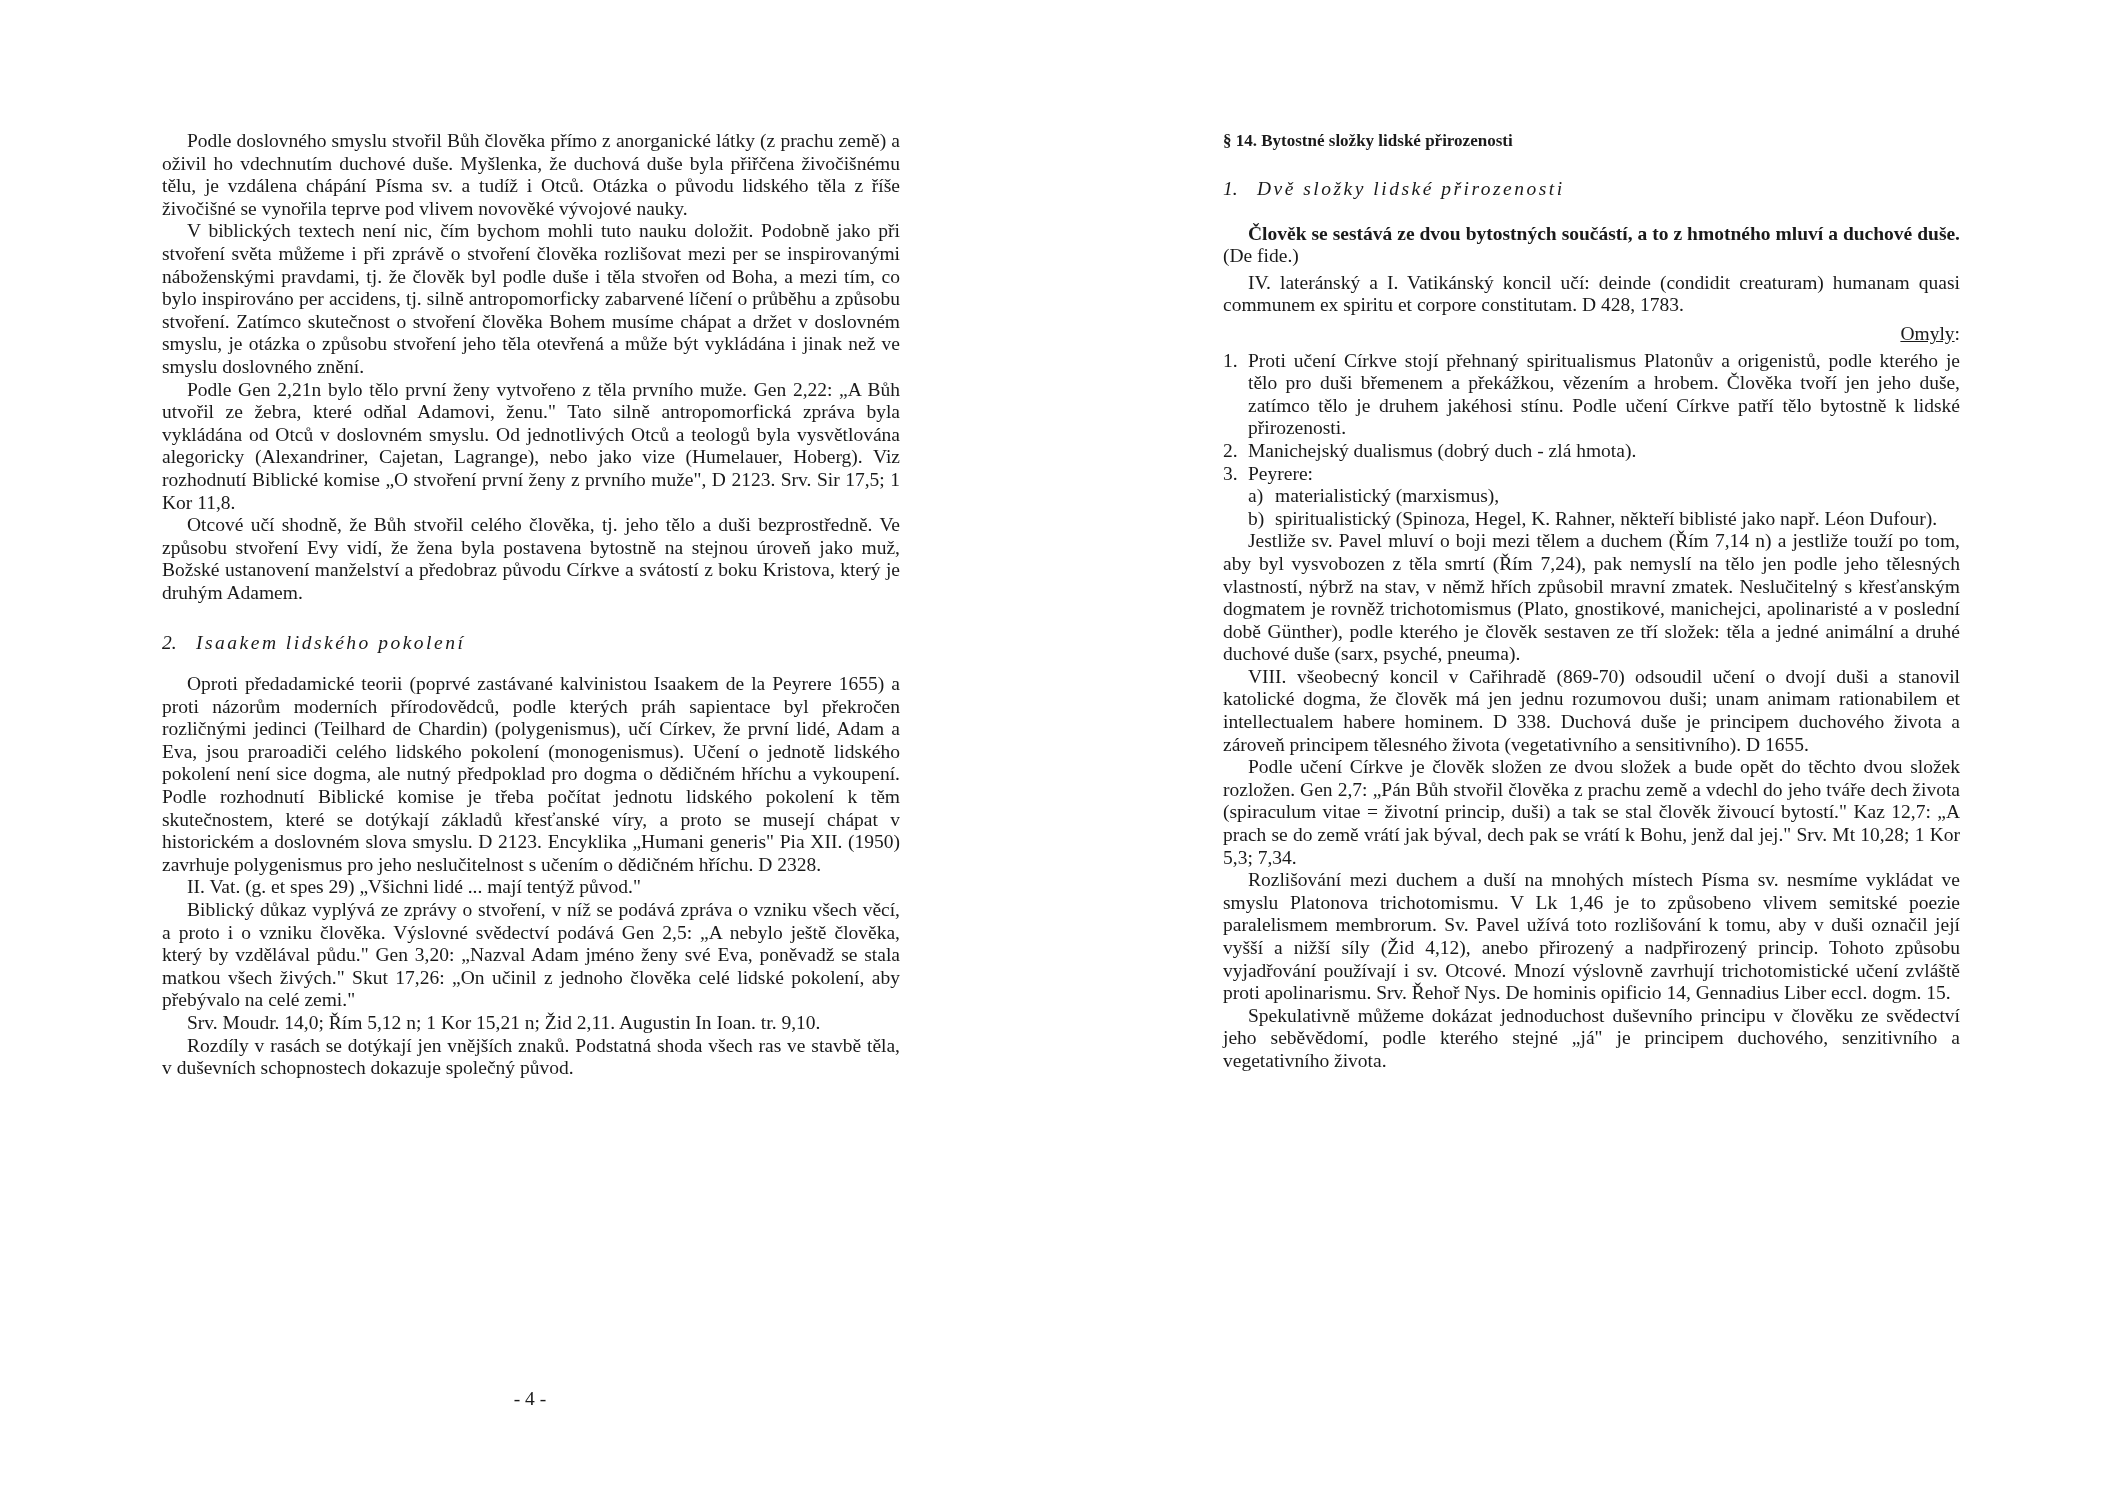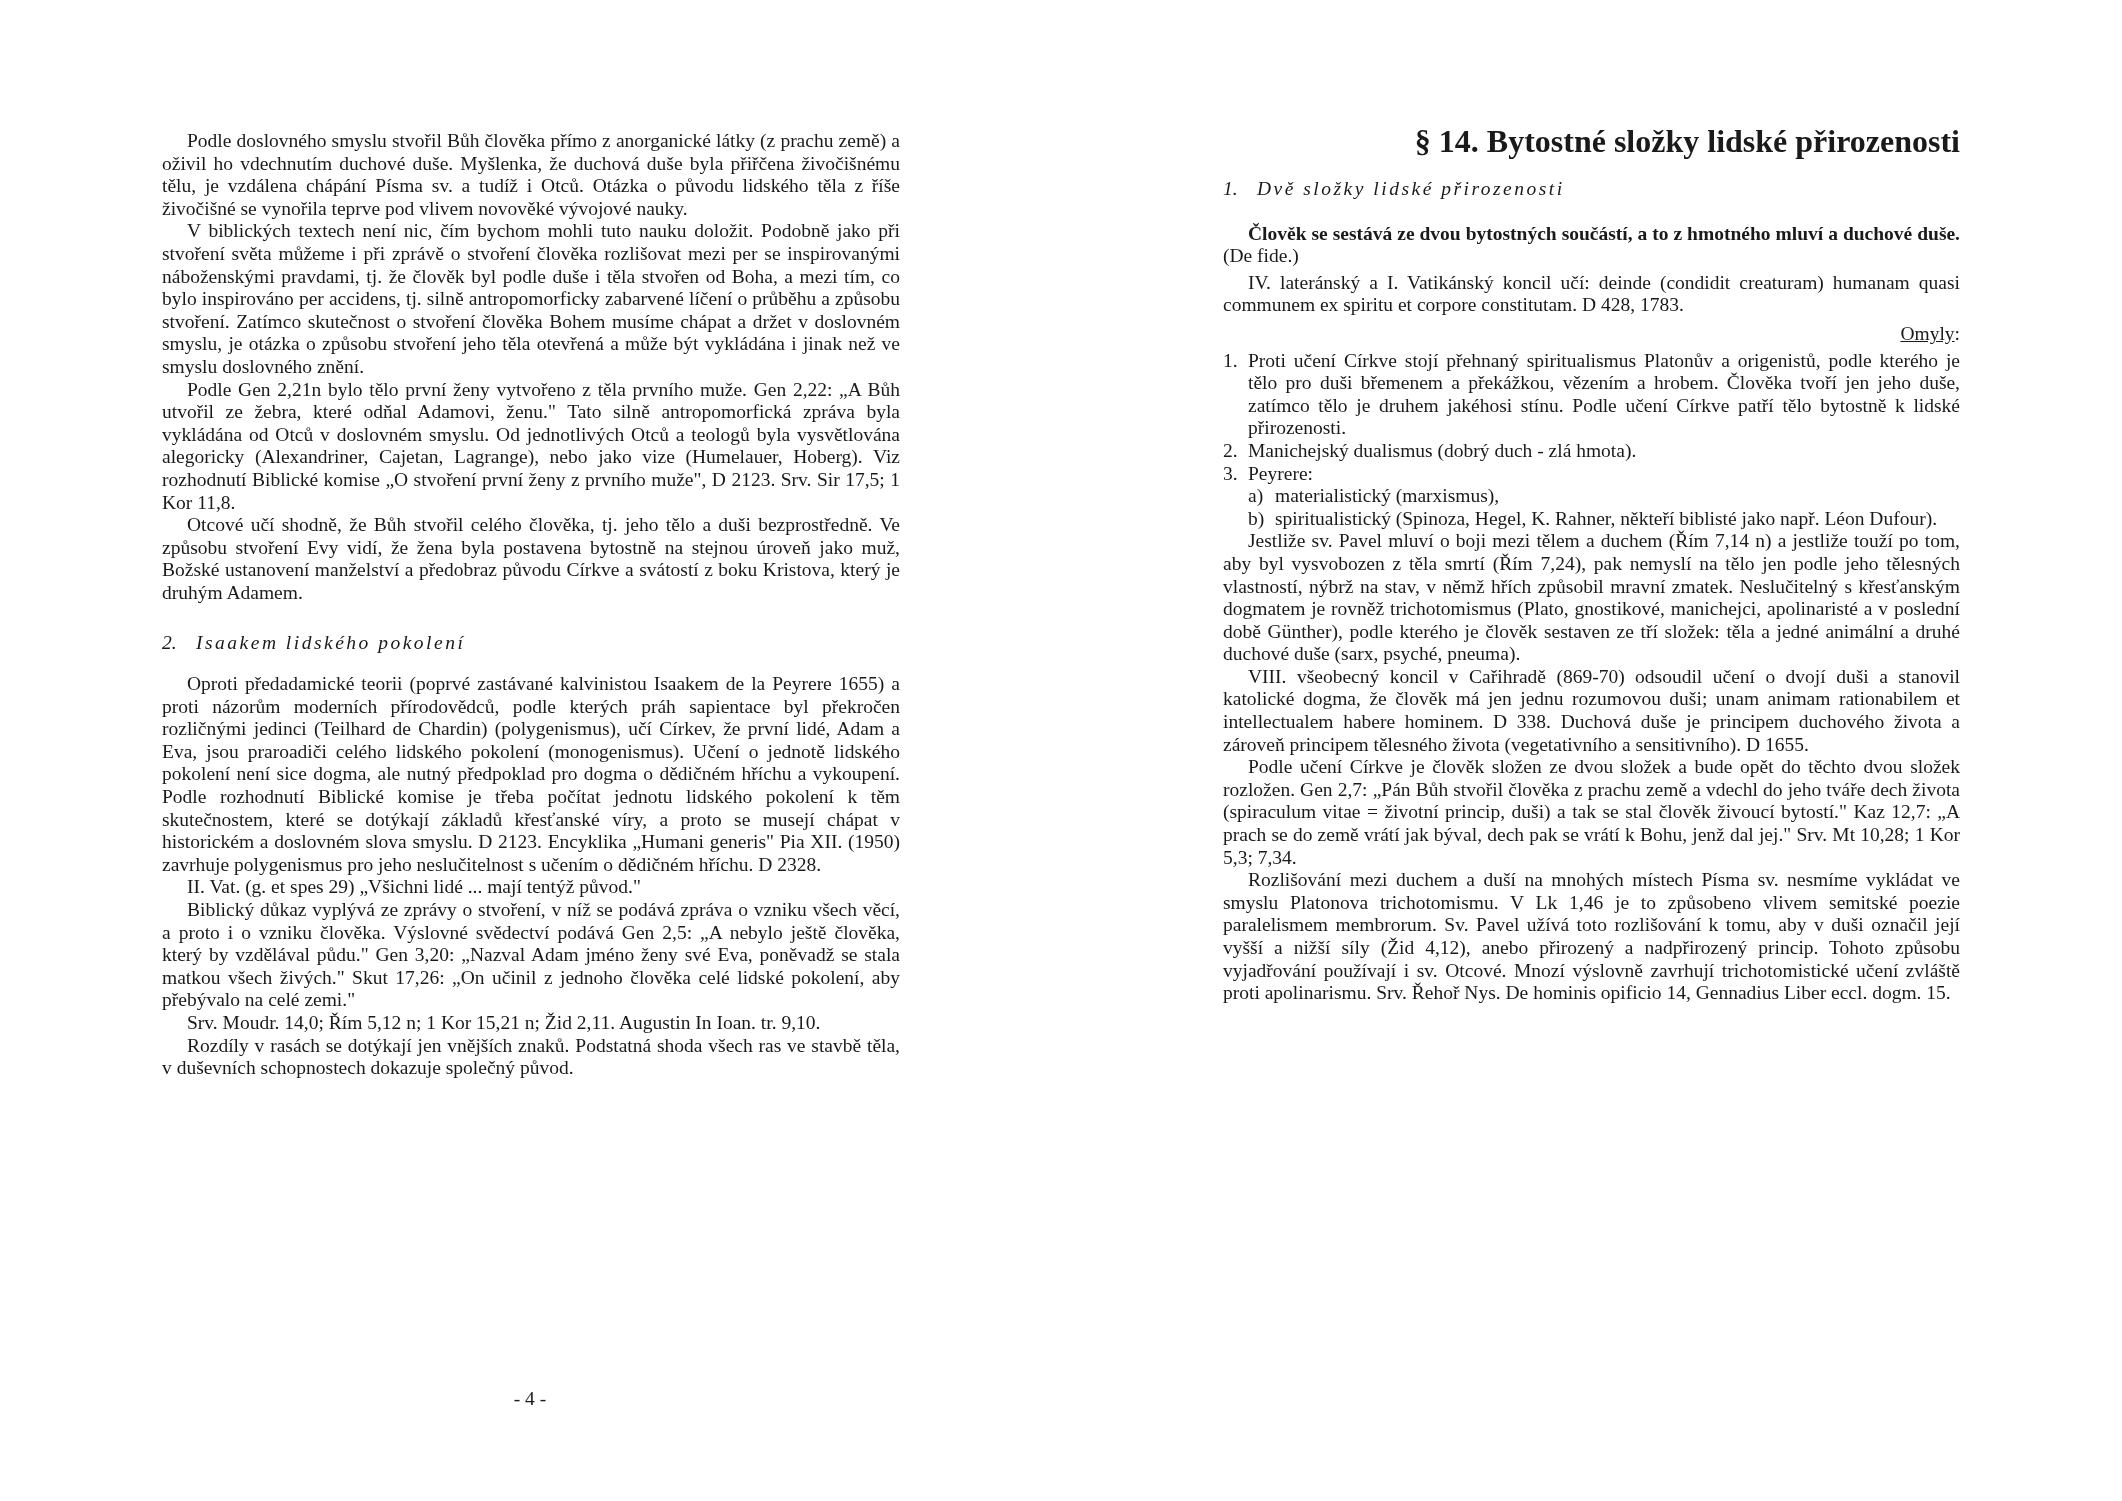--- a/index.html
+++ b/index.html
@@ -9,21 +9,21 @@
   .page-left { left: 0; width: 1061px; }
   .page-right { left: 1061px; width: 1061px; }
   .col { position: absolute; font-size: 19.5px; line-height: 22.6px; text-align: justify; }
   .col-left { left: 162px; top: 130px; width: 738px; }
   .col-right { left: 162px; top: 126px; width: 737px; }
   p { margin: 0; }
   .ind { text-indent: 25px; }
   .sub { font-weight: normal; font-style: italic; letter-spacing: 2.5px; font-size: 19.5px; text-align: left; }
   .sub .num { display: inline-block; width: 34px; letter-spacing: 0; }
   .col-left .sub { margin-top: 28px; margin-bottom: 18px; }
-  .h14 { font-weight: bold; font-size: 32px; line-height: 30px; margin: 0 0 22px 0; text-align: right; }
+  .h14 { font-weight: bold; font-size: 17px; line-height: 30px; margin: 0 0 22px 0; text-align: left; }
   .col-right .sub { margin-bottom: 22px; }
   .rp { margin-bottom: 4px; }
   .lead b { font-weight: bold; }
   .omyly { text-decoration: underline; text-align: right; margin-top: 6px; margin-bottom: 4px; }
   .li { display: flex; }
   .li .n { width: 25px; flex: none; text-align: left; }
   .li .t { flex: 1; text-align: justify; }
   .li.sub2 { padding-left: 25px; }
   .li.sub2 .n { width: 27px; }
   .pnum { position: absolute; top: 1388px; width: 200px; text-align: center; font-size: 19.5px; }
@@ -79,15 +79,16 @@
       </div>
     <div class="li sub2">
         <span class="n">b)</span>
         <span class="t">spiritualistický (Spinoza, Hegel, K. Rahner, někteří biblisté jako např. Léon Dufour).</span>
       </div>
 
     <p class="ind">Jestliže sv. Pavel mluví o boji mezi tělem a duchem (Řím 7,14 n) a jestliže touží po tom, aby byl vysvobozen z těla smrtí (Řím 7,24), pak nemyslí na tělo jen podle jeho tělesných vlastností, nýbrž na stav, v němž hřích způsobil mravní zmatek. Neslučitelný s křesťanským dogmatem je rovněž trichotomismus (Plato, gnostikové, manichejci, apolinaristé a v poslední době Günther), podle kterého je člověk sestaven ze tří složek: těla a jedné animální a druhé duchové duše (sarx, psyché, pneuma).</p>
     <p class="ind">VIII. všeobecný koncil v Cařihradě (869-70) odsoudil učení o dvojí duši a stanovil katolické dogma, že člověk má jen jednu rozumovou duši; unam animam rationabilem et intellectualem habere hominem. D 338. Duchová duše je principem duchového života a zároveň principem tělesného života (vegetativního a sensitivního). D 1655.</p>
     <p class="ind">Podle učení Církve je člověk složen ze dvou složek a bude opět do těchto dvou složek rozložen. Gen 2,7: „Pán Bůh stvořil člověka z prachu země a vdechl do jeho tváře dech života (spiraculum vitae = životní princip, duši) a tak se stal člověk živoucí bytostí." Kaz 12,7: „A prach se do země vrátí jak býval, dech pak se vrátí k Bohu, jenž dal jej." Srv. Mt 10,28; 1 Kor 5,3; 7,34.</p>
     <p class="ind">Rozlišování mezi duchem a duší na mnohých místech Písma sv. nesmíme vykládat ve smyslu Platonova trichotomismu. V Lk 1,46 je to způsobeno vlivem semitské poezie paralelismem membrorum. Sv. Pavel užívá toto rozlišování k tomu, aby v duši označil její vyšší a nižší síly (Žid 4,12), anebo přirozený a nadpřirozený princip. Tohoto způsobu vyjadřování používají i sv. Otcové. Mnozí výslovně zavrhují trichotomistické učení zvláště proti apolinarismu. Srv. Řehoř Nys. De hominis opificio 14, Gennadius Liber eccl. dogm. 15.</p>
+    <p class="ind">Spekulativně můžeme dokázat jednoduchost duševního principu v člověku ze svědectví jeho seběvědomí, podle kterého stejné „já" je principem duchového, senzitivního a vegetativního života.</p>
   </div>
 
 </div>
 
 </body></html>

